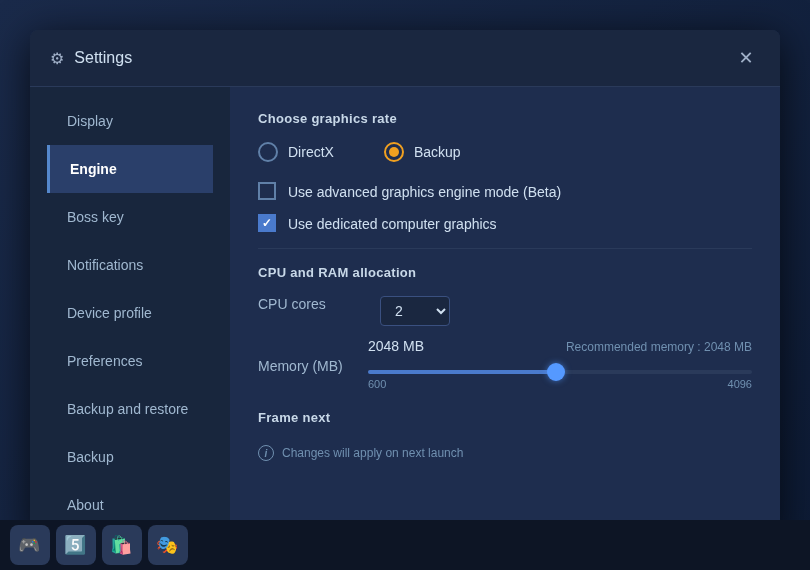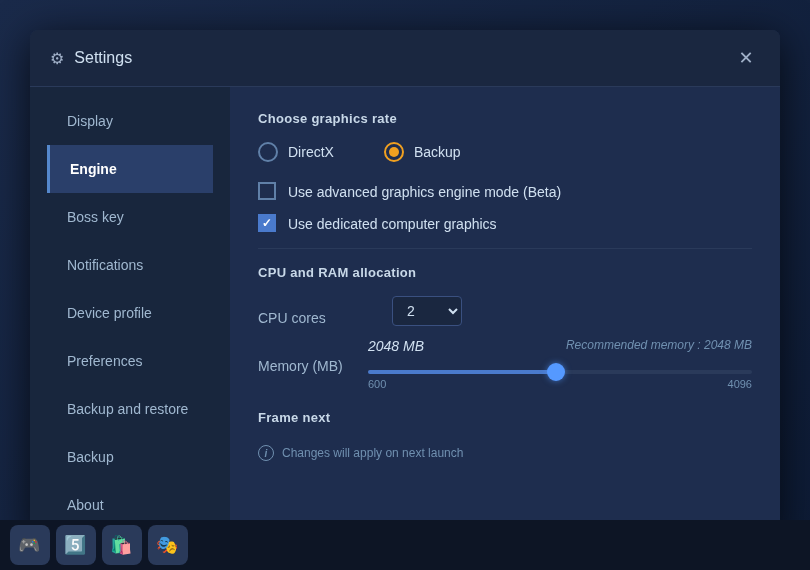--- a/index.html
+++ b/index.html
@@ -194,23 +194,23 @@
     }
 
     .section-divider {
       border: none;
       border-top: 1px solid #2a3a5a;
       margin: 16px 0;
     }
 
     .row-control {
       display: flex;
-      align-items: flex-end;
+      align-items: flex-start;
       margin-bottom: 12px;
-      gap: 24px;
+      gap: 12px;
     }
 
     .row-label {
       color: #a0b8d0;
       font-size: 14px;
       width: 110px;
     }
 
     .select-dropdown {
       background: #1a2740;
@@ -351,23 +351,22 @@
     }
 
     .memory-right {
       flex: 1;
       display: flex;
       flex-direction: column;
     }
 
     .memory-top-row {
       display: flex;
-      align-items: flex-start;
+      align-items: flex-end;
       margin-bottom: 8px;
-      font-style: italic;
     }
   </style>
 </head>
 <body>
 
 <div class="bg-blur"></div>
 
 <div class="dialog-overlay">
 
   <div class="title-bar">

